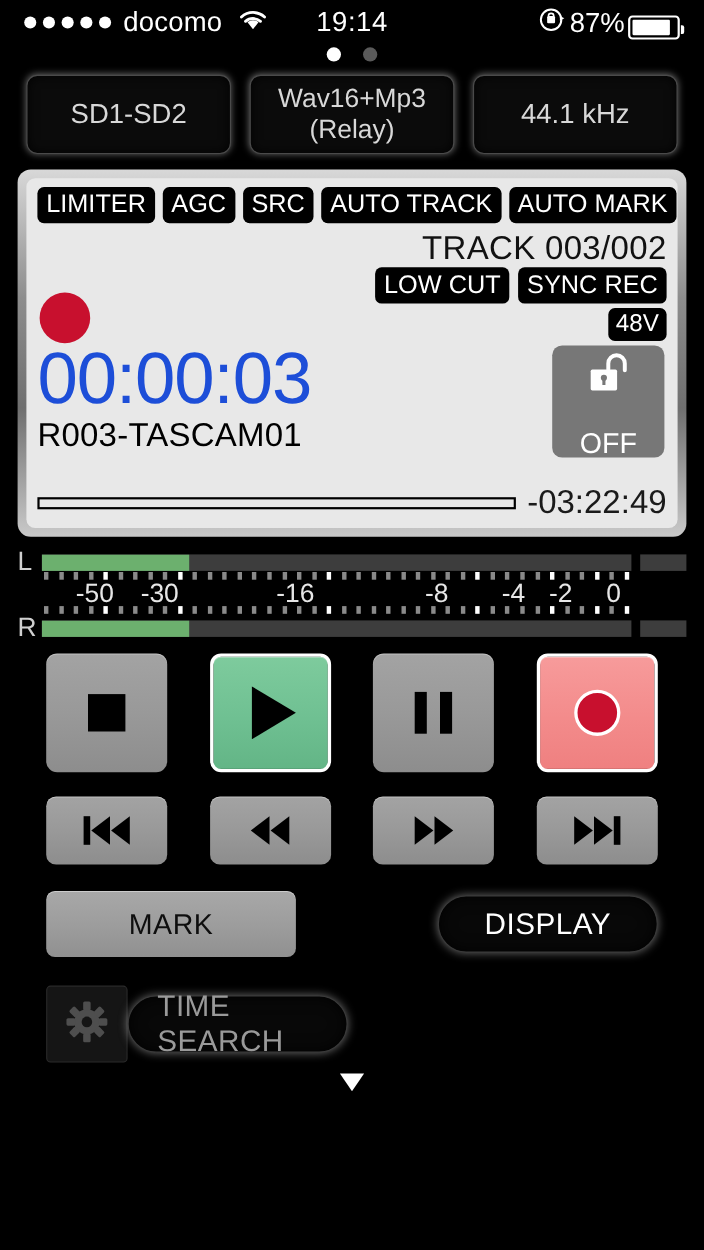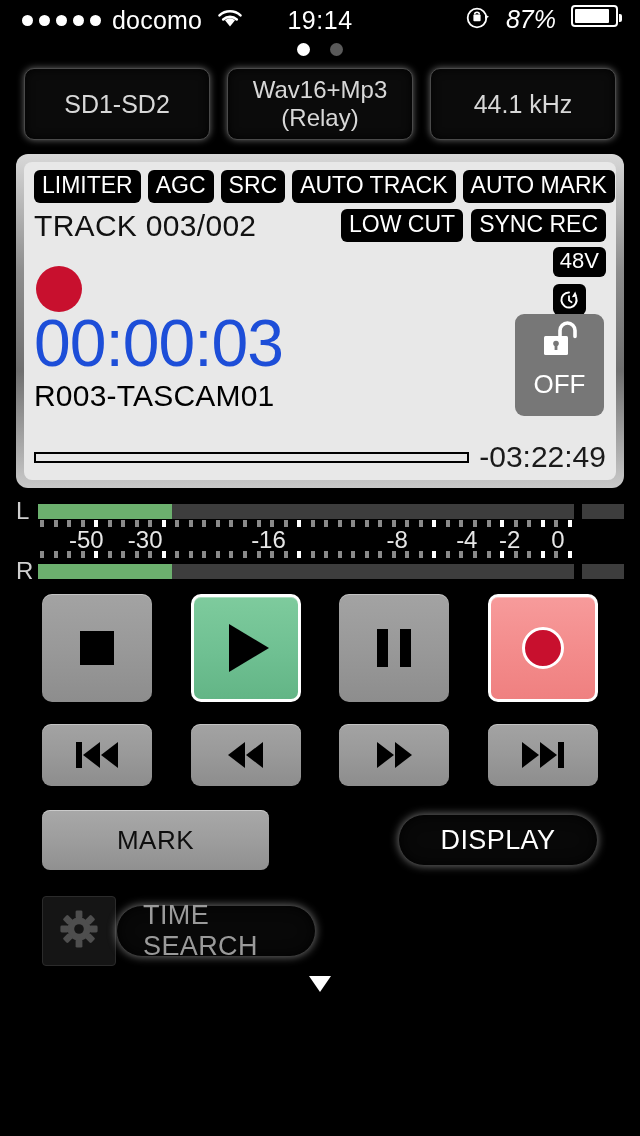--- a/index.html
+++ b/index.html
@@ -33,21 +33,21 @@
     background: #fff; display: block;
   }
   .carrier { font-size: 25px; letter-spacing: 0.2px; margin-left: 4px; }
   .wifi { margin-left: 6px; display: block; }
   .sb-center {
     position: absolute; left: 0; right: 0; text-align: center;
     font-size: 25px; font-weight: 400; letter-spacing: 0.5px;
     pointer-events: none;
   }
   .sb-right {
-    margin-left: auto; display: flex; align-items: flex-start; gap: 15px; font-style: italic;
+    margin-left: auto; display: flex; align-items: flex-end; gap: 3px;
   }
   .batt-pct { font-size: 25px; }
   .battery {
     width: 47px; height: 22px; border: 2px solid #fff; border-radius: 4px;
     position: relative; box-sizing: border-box; padding: 2px;
   }
   .battery::after {
     content: ""; position: absolute; right: -6px; top: 7px;
     width: 3px; height: 8px; background: #fff; border-radius: 0 2px 2px 0;
   }
@@ -97,21 +97,21 @@
   }
   .badge-row {
     display: flex; gap: 7px; align-items: flex-start;
   }
   .badge {
     background: #000; color: #fff; border-radius: 6px;
     font-size: 23px; padding: 3px 8px 5px 8px; line-height: 1.08;
     white-space: nowrap;
   }
   .row2 {
-    display: flex; align-items: flex-start; margin-top: 6px;
+    display: flex; align-items: flex-end; margin-top: 6px; flex-direction: column;
   }
   .track-label { font-size: 30px; letter-spacing: 0.3px; color: #111; }
   .row2-right { margin-left: auto; display: flex; gap: 8px; }
 
   .row3 { display: flex; align-items: flex-start; margin-top: 4px; height: 34px; }
   .row3-right { margin-left: auto; display: flex; gap: 7px; align-items: flex-start; flex-direction: column; }
   .mini-badge {
     background: #000; color: #fff; border-radius: 6px;
     font-size: 22px; padding: 2px 7px 4px 7px; line-height: 1.1;
   }
@@ -128,23 +128,23 @@
 
   .time-block { position: absolute; left: 10px; top: 150px; }
   .big-time {
     font-size: 66px; line-height: 0.96; letter-spacing: -1px; color: #1d4ed8;
     font-weight: 400;
   }
   .file-name { font-size: 30px; margin-top: 4px; letter-spacing: 0.2px; color: #000000; }
 
   .lock-box {
     position: absolute; right: 12px; top: 152px;
-    width: 89px; height: 102px; border-radius: 9px;
+    width: 102px; height: 102px; border-radius: 9px;
     background: #777777;
-    display: flex; flex-direction: column; align-items: center; justify-content: flex-start;
+    display: flex; flex-direction: column; align-items: center; justify-content: space-between;
     gap: 1px;
   }
   .lock-off { color: #fff; font-size: 26px; line-height: 1; margin-top: 2px; }
 
   .lcd-bottom {
     position: absolute; left: 10px; right: 10px; bottom: 6px;
     display: flex; align-items: center; gap: 10px;
   }
   .progress {
     flex: 1; height: 11px; border: 2px solid #000; background: #e8e8e8;

